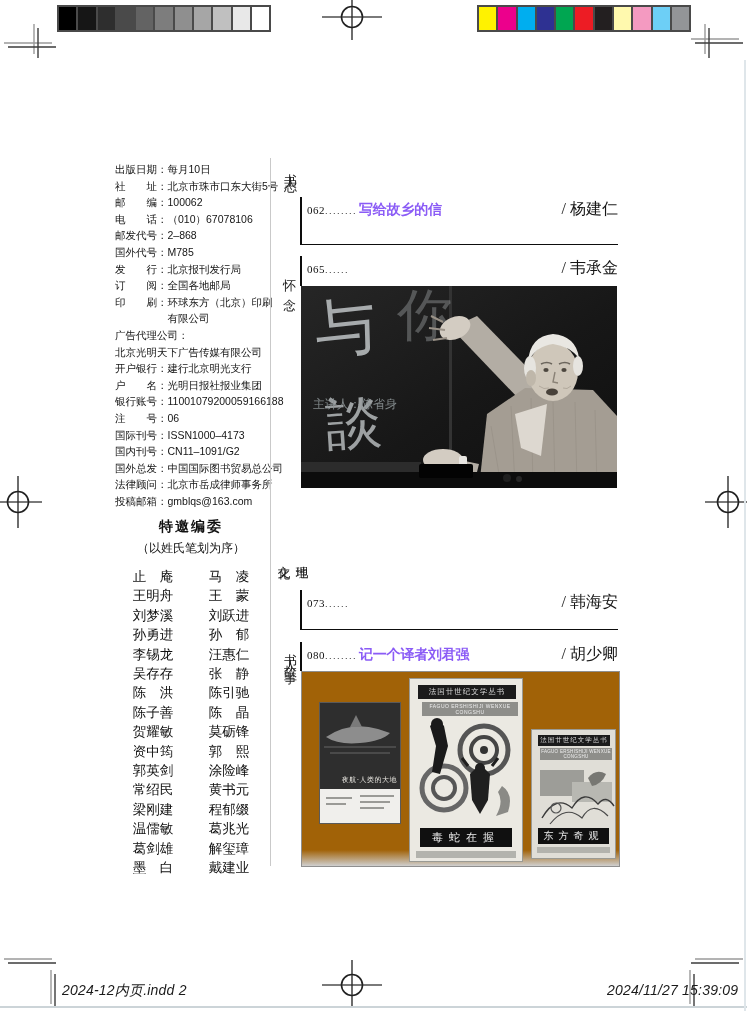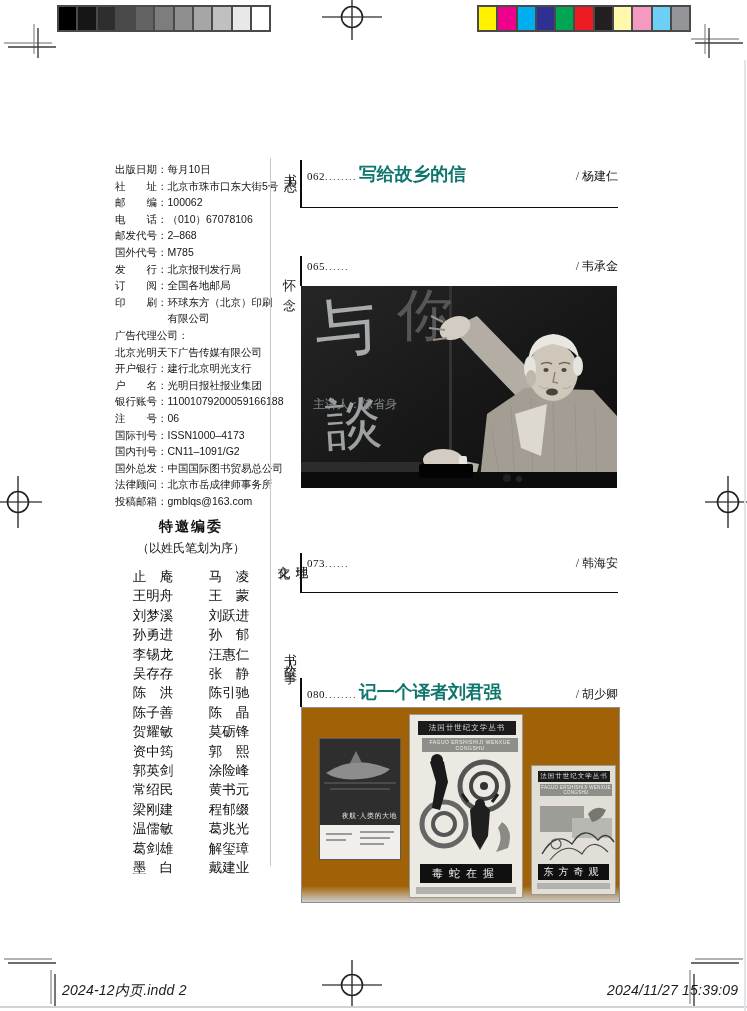--- a/index.html
+++ b/index.html
@@ -35,29 +35,29 @@
     position:absolute;writing-mode:vertical-rl;text-orientation:upright;
     font-size:13px;color:#1c1c1c;letter-spacing:3px;
   }
   .vcat2{position:absolute;display:flex;gap:1px;}
   .vcat2 div{writing-mode:vertical-rl;text-orientation:upright;font-size:12.5px;color:#1c1c1c;letter-spacing:1px;}
   .entry{position:absolute;left:300px;width:318px;}
   .entry-head{
     display:flex;align-items:baseline;border-left:2px solid #0d0d0d;
     padding:2px 0 0 5px;white-space:nowrap;box-sizing:border-box;
   }
-  .entry-head.ruled{border-bottom:1.5px solid #0d0d0d;}
+  .entry-head.ruled{border-bottom:1.5px solid #0d0d0d;margin-top:37px;}
   .pg-no{font-family:"Liberation Serif", serif;font-size:11px;color:#111;letter-spacing:0.5px;}
   .leader{font-size:9px;letter-spacing:1.5px;color:#222;}
   .e-title{
-    font-family:"Liberation Serif", serif;font-weight:bold;font-size:18px;
-    color:#0f766e;letter-spacing:-0.2px;margin-left:2px;
+    font-family:"Liberation Serif", serif;font-weight:bold;font-size:14px;
+    color:#8b5cf6;letter-spacing:-0.2px;margin-left:2px;
   }
   .e-author{
-    font-family:"Liberation Serif", serif;font-size:12px;color:#161616;
+    font-family:"Liberation Serif", serif;font-size:16px;color:#161616;
     margin-left:auto;padding-left:6px;
   }
   .entry-media{margin-left:1px;display:block;}
   
   #books-panel{
     position:relative;margin-left:1px;width:317px;height:194px;
     border:1px solid #8f8f8f;background:#a16207;overflow:hidden;
   }
   #books-shadow{position:absolute;left:0;bottom:0;width:100%;height:16px;
     background:linear-gradient(180deg,rgba(220,220,220,0),#cfcfcf);}
@@ -290,21 +290,21 @@
 </div>
 
 <div class="entry" style="top:553px;">
   <div class="entry-head ruled" style="height:40px;">
     <span class="pg-no">073</span>
     <span class="leader">......</span>
     <span class="e-author">/ 韩海安</span>
   </div>
 </div>
 
-<div class="entry" style="top:678px;">
+<div class="entry" style="top:642px;">
   <div class="entry-head" style="height:29px;">
     <span class="pg-no">080</span>
     <span class="leader">........</span>
     <span class="e-title">记一个译者刘君强</span>
     <span class="e-author">/ 胡少卿</span>
   </div>
   <div id="books-panel">
     <div id="books-shadow"></div>
     <div id="cover1" class="cover">
       <svg width="80" height="64" viewBox="0 0 80 64">

